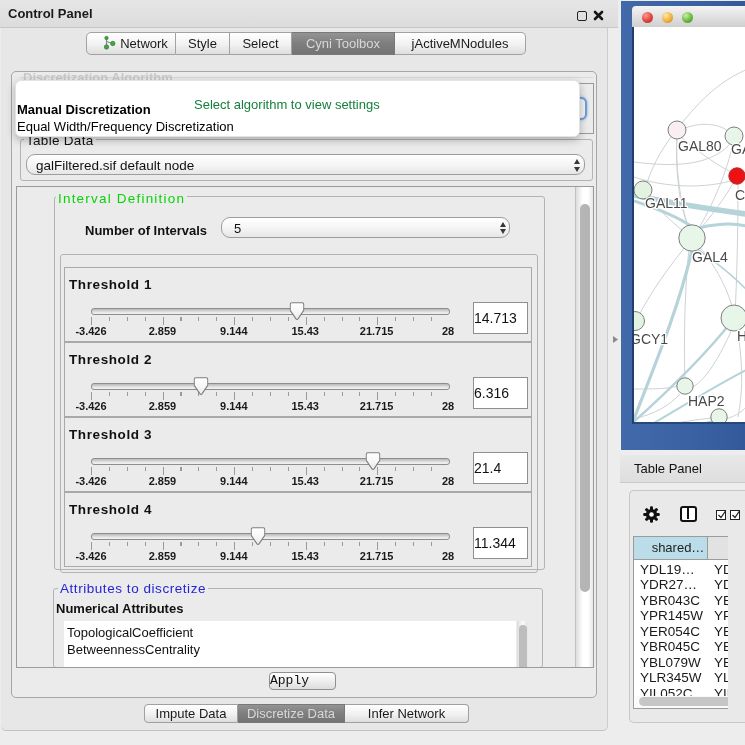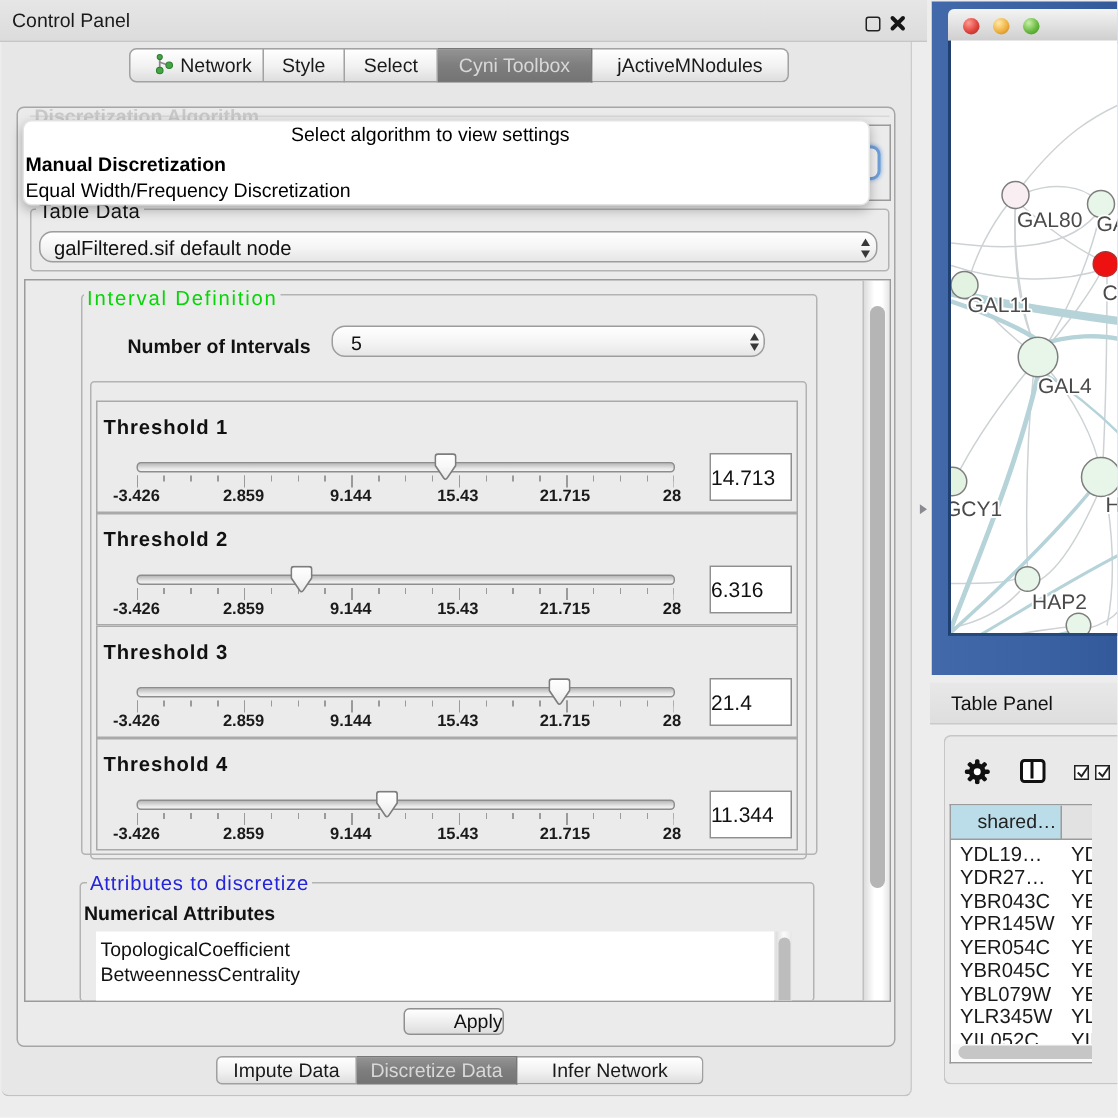--- a/index.html
+++ b/index.html
@@ -1,19 +1,19 @@
 <!DOCTYPE html>
 <html><head><meta charset="utf-8">
 <style>
 html,body{margin:0;padding:0;}
 #root{position:relative;width:745px;height:745px;overflow:hidden;background:#ededed;
  font-family:"Liberation Sans",sans-serif;font-size:13px;color:#111;}
 .abs{position:absolute;}
 
-#cp-title{left:0;top:0;width:618px;height:27px;background:linear-gradient(#e6e6e6,#dcdcdc);border-bottom:1px solid #c6c6c6;}
+#cp-title{left:0;top:0;width:618px;height:27px;background:linear-gradient(#e6e6e6,#dcdcdc);border-bottom:1px solid #c6c6c6;font-weight:bold;}
 #cp-title .t{position:absolute;left:8px;top:6px;font-size:13px;color:#1a1a1a;}
 #cp-win{left:1px;top:28px;width:606px;height:702px;background:#e7e7e7;border-radius:0 0 5px 5px;border-bottom:1px solid #c2c2c2;border-right:1px solid #cccccc;}
 
 #ic-float{left:577px;top:11px;width:8px;height:8px;border:1.5px solid #222;border-radius:2px;}
 #ic-close{left:593px;top:10px;}
 
 .tabseg{position:absolute;top:32px;height:23px;box-sizing:border-box;border:1px solid #a2a2a2;border-left:none;
  background:linear-gradient(#ffffff,#f1f1f1 55%,#dedede);color:#1a1a1a;text-align:center;line-height:21px;font-size:13px;}
 .tabseg.first{border-left:1px solid #a2a2a2;border-radius:5px 0 0 5px;}
 .tabseg.last{border-radius:0 5px 5px 0;}
@@ -21,21 +21,21 @@
 
 #content{left:11px;top:71px;width:586px;height:627px;box-sizing:border-box;border:1px solid #a6a6a6;border-radius:5px;background:#ebebeb;}
 
 #faint-line{left:20px;top:77px;width:573px;height:1px;background:#d8d8d8;}
 #faint-title{left:23px;top:70px;font-weight:bold;color:#c9c9c9;font-size:13px;}
 #da-frag-r{left:578px;top:83px;width:15px;height:49px;border:1px solid #9a9a9a;border-left:none;}
 #da-combo-frag{left:570px;top:97px;width:17px;height:23px;box-sizing:border-box;border:2px solid #6f9fd8;border-radius:0 6px 6px 0;box-shadow:0 0 3px #7aa8dd;background:#f2f2f2;}
 
 #popup{left:15px;top:80px;width:563px;height:55px;background:#fff;border-radius:6px;border:1px solid #e3e3e3;
  box-shadow:0 3px 8px rgba(0,0,0,.28);}
-#popup .ph{position:absolute;left:178px;top:1px;color:#000000;font-size:13px;}
+#popup .ph{position:absolute;left:178px;top:16px;color:#15803d;font-size:13px;}
 #popup .i1{position:absolute;left:1px;top:21px;font-weight:bold;color:#000;}
 #popup .i2{position:absolute;left:1px;top:38px;color:#000;}
 
 .grp{position:absolute;box-sizing:border-box;border:1px solid #b3b3b3;border-radius:3px;}
 .grptitle{position:absolute;background:#ebebeb;padding:0 2px;font-size:13.5px;letter-spacing:0.55px;}
 #td-grp{left:20px;top:139px;width:573px;height:42px;}
 #td-title{left:24px;top:133px;color:#111;letter-spacing:0.3px;}
 .combo{position:absolute;box-sizing:border-box;border:1px solid #9d9d9d;border-radius:9px;background:linear-gradient(#ffffff,#f4f4f4 55%,#e6e6e6);}
 #td-combo{left:26px;top:154px;width:559px;height:21px;}
 #td-combo .txt{position:absolute;left:9px;top:3px;font-size:13.5px;}
@@ -68,21 +68,21 @@
 
 #at-grp{left:36px;top:401px;width:490px;height:80px;}
 #at-title{left:41px;top:394px;color:#2424d8;}
 #na-label{position:absolute;left:39px;top:414px;font-weight:bold;}
 #attr-list{position:absolute;left:47px;top:434px;width:452px;height:47px;background:#fff;padding-top:2.5px;box-sizing:border-box;}
 #attr-list div{margin-left:3px;height:17px;line-height:17px;font-size:13px;}
 #attr-vsb{position:absolute;left:500px;top:434px;width:11px;height:47px;overflow:hidden;background:linear-gradient(to right,#dcdcdc,#fbfbfb 50%,#e6e6e6);}
 #attr-vsb .thumb{position:absolute;left:1.5px;top:4px;width:8px;height:60px;background:#bdbdbd;border-radius:4px;}
 
 #applybtn{left:269px;top:672px;width:67px;height:18px;box-sizing:border-box;border:1px solid #8f8f8f;border-radius:4px;
- background:linear-gradient(#ffffff,#ededed 55%,#dddddd);text-align:right;line-height:16px;font-size:13px;}
+ background:linear-gradient(#ffffff,#ededed 55%,#dddddd);text-align:left;line-height:16px;font-size:13px;font-family:Liberation Mono, monospace;}
 .btab{position:absolute;top:704px;height:19px;box-sizing:border-box;border:1px solid #a0a0a0;border-left:none;
  background:linear-gradient(#ffffff,#f1f1f1 55%,#dedede);text-align:center;line-height:17px;font-size:13px;color:#1a1a1a;}
 .btab.first{border-left:1px solid #a0a0a0;border-radius:4px 0 0 4px;}
 .btab.last{border-radius:0 4px 4px 0;}
 .btab.sel{background:linear-gradient(#939393,#7e7e7e 50%,#747474);color:#d8d8d8;border-color:#787878;}
 
 #split-arrow{left:613px;top:336px;width:5px;height:7px;background:#8a8a92;clip-path:polygon(0 0,100% 50%,0 100%);}
 
 #netwin{left:620px;top:1px;width:125px;height:449px;background:linear-gradient(to right,#4269aa,#3a62a3 60%,#33599a);border-left:1px solid #f1efe7;box-sizing:border-box;}
 #netwin .tbar{position:absolute;left:11px;top:5px;width:114px;height:22px;background:linear-gradient(#f4f4f4,#cdcdcd);border-bottom:1px solid #8f8f8f;border-radius:4px 0 0 0;}

